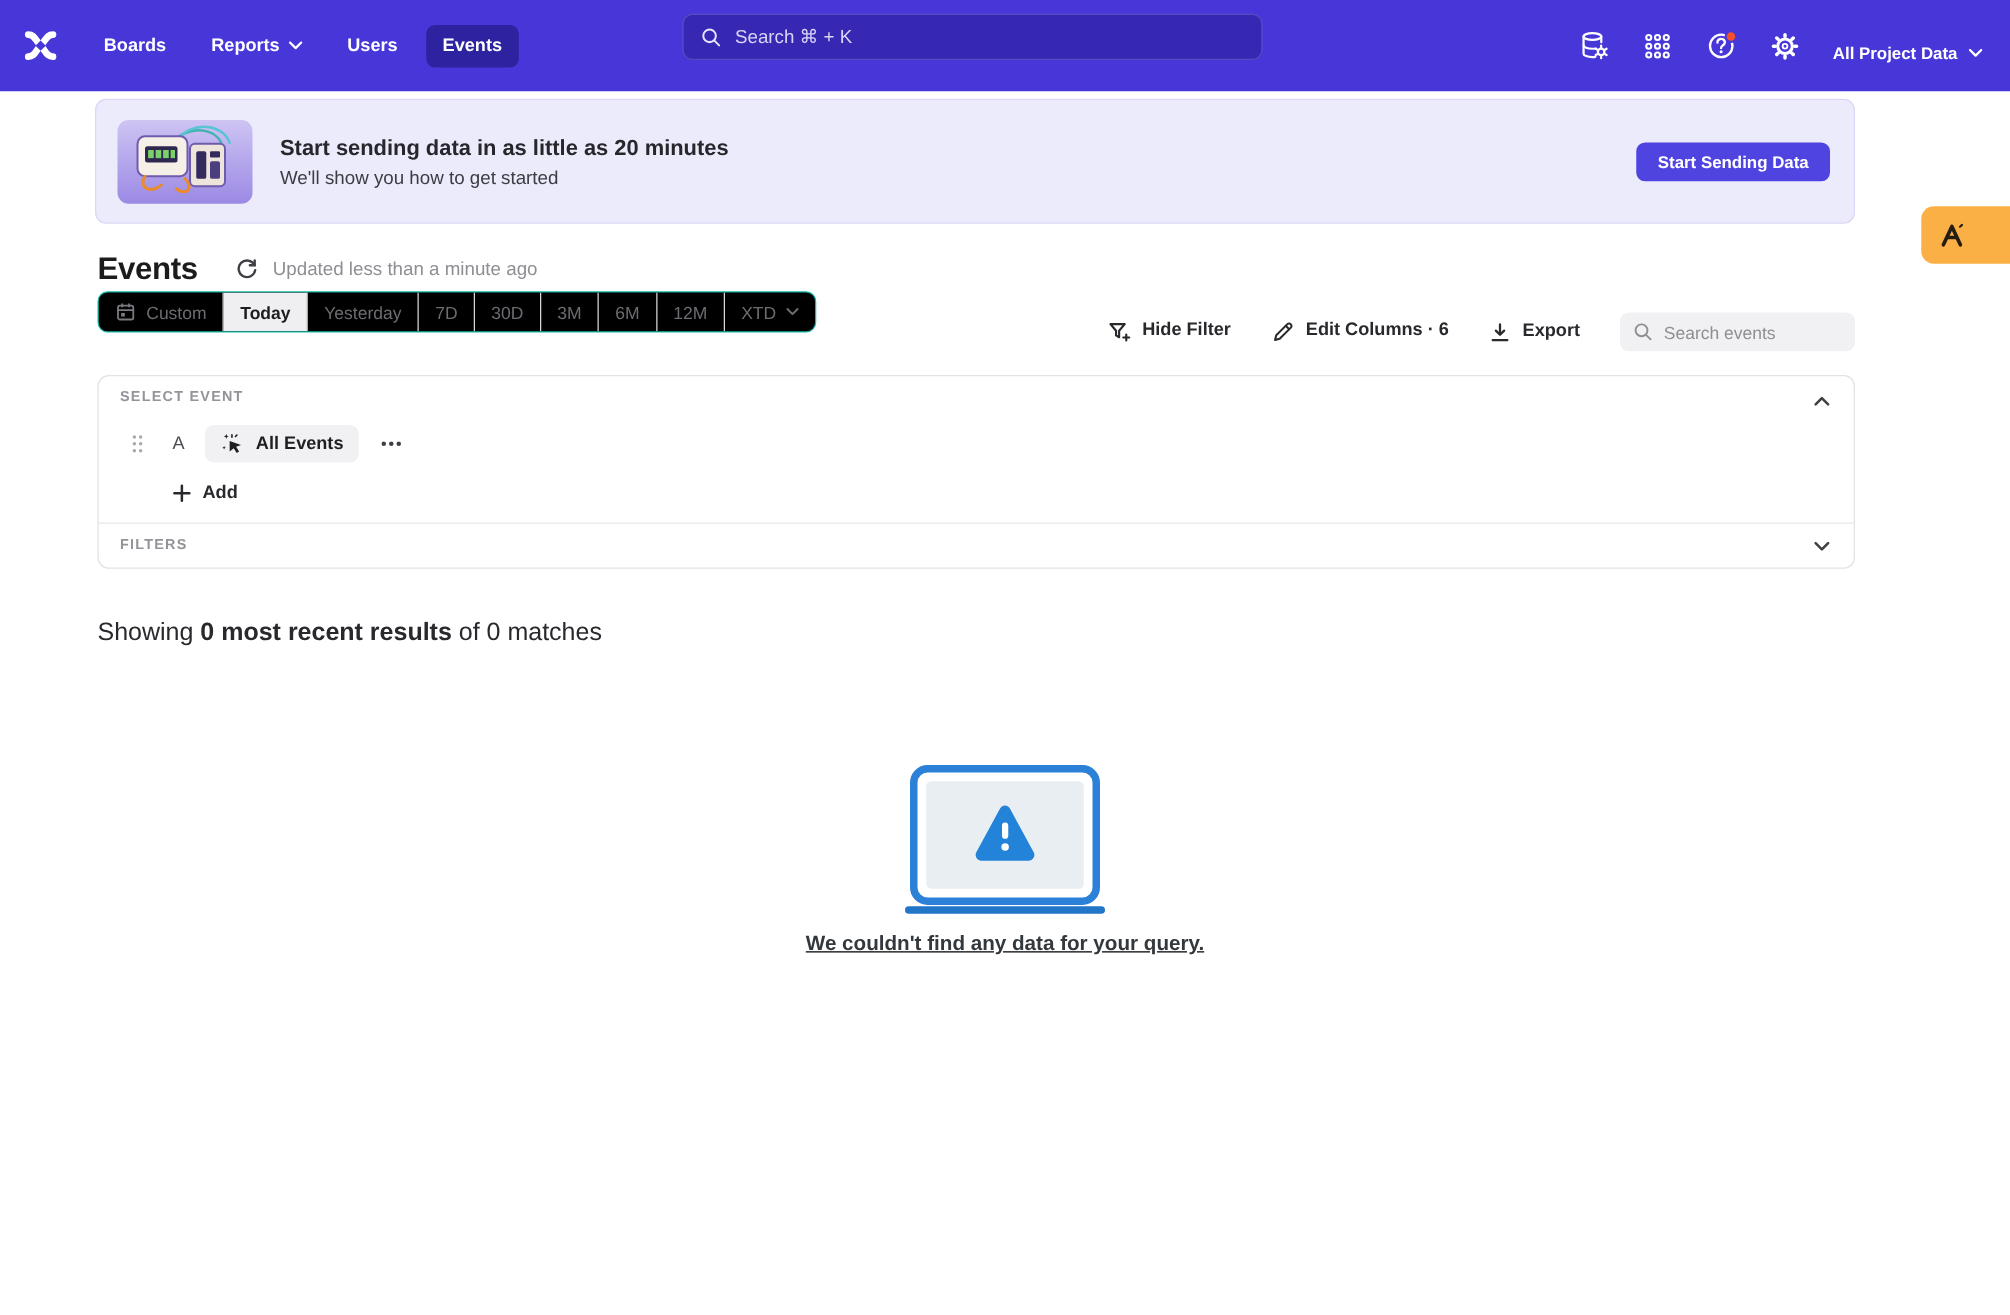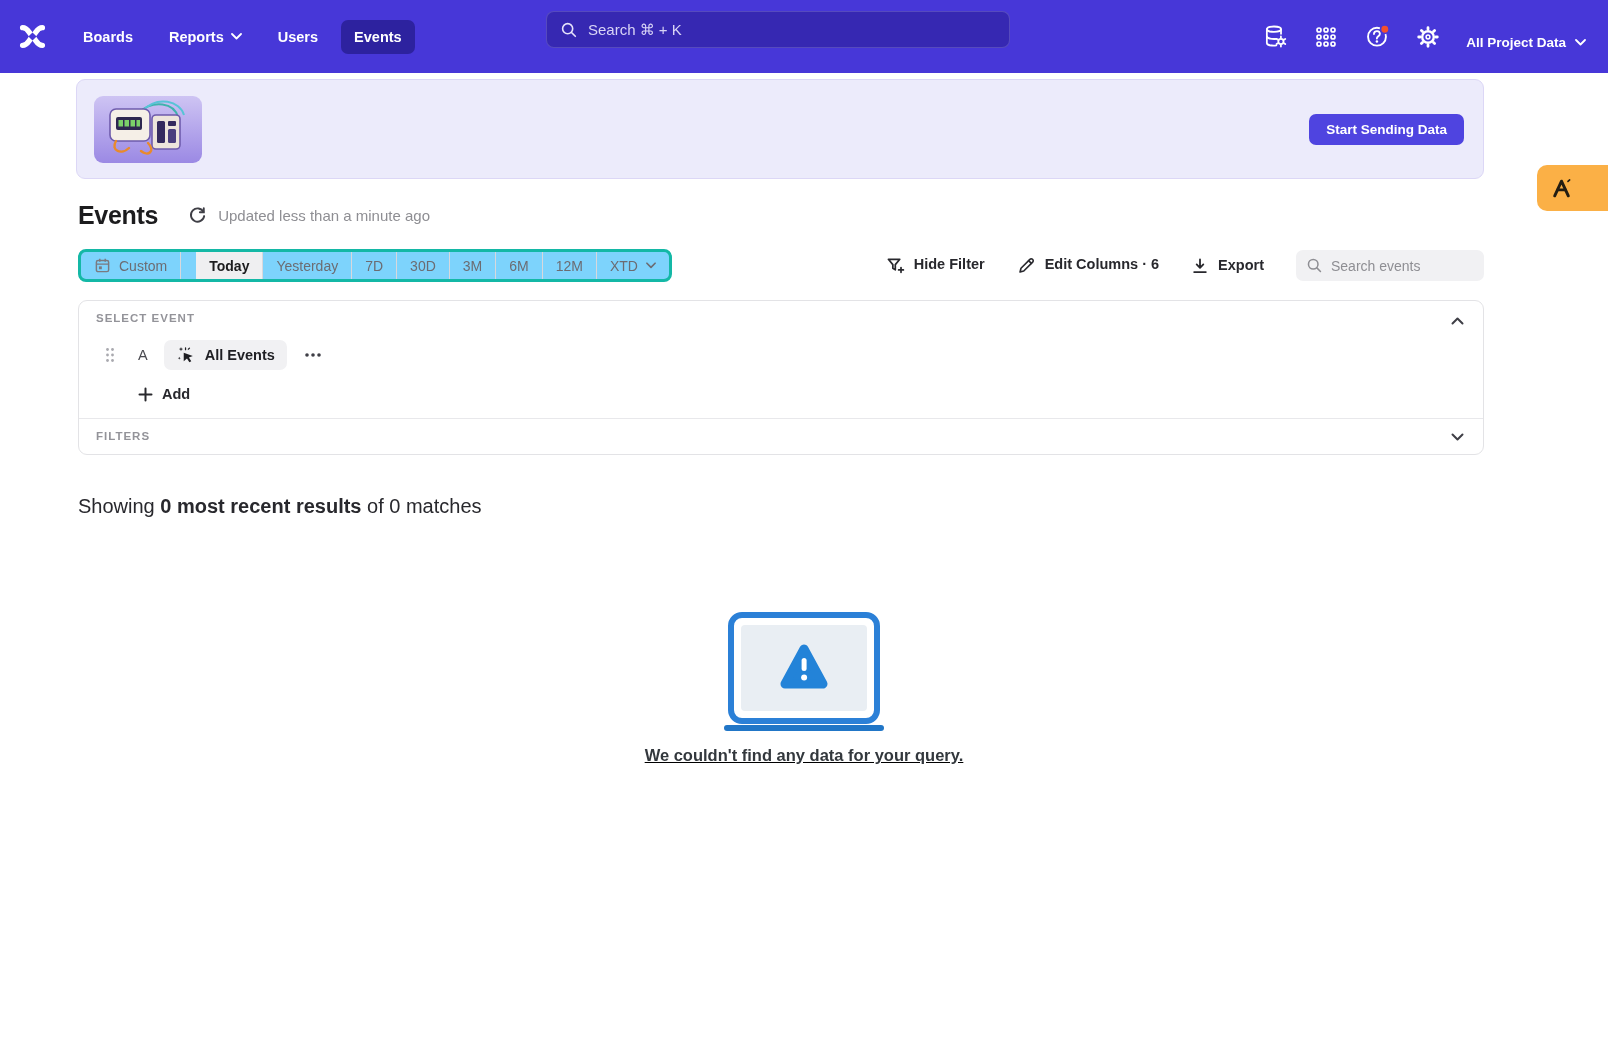--- a/index.html
+++ b/index.html
@@ -46,26 +46,26 @@
               border-radius:10px 0 0 10px; display:flex; align-items:center; padding-left:13px; cursor:pointer; }
 
   
   .page-header { position:absolute; left:78px; top:201px; display:flex; align-items:center; }
   .page-title { font-size:25px; font-weight:700; color:#1C1C1E; letter-spacing:-0.3px; }
   .refresh-btn { margin-left:28px; width:22px; height:22px; display:flex; align-items:center;
                  justify-content:center; color:#3F3F46; cursor:pointer; }
   .updated-text { margin-left:10px; font-size:15px; color:#8E8E93; }
 
   
-  .date-control { position:absolute; left:78px; top:249px; height:33px; display:inline-flex;
-                  border:3px solid #14b8a6; border-radius:8px; background:#7dd3fc; overflow:hidden; }
+  .date-control { position:absolute; left:78px; top:233px; height:33px; display:inline-flex;
+                  border:1px solid #14b8a6; border-radius:8px; background:#000000; overflow:hidden; }
   .seg { display:flex; align-items:center; gap:8px; padding:0 13px; font-size:14px; color:#6C6C72;
          border-right:1px solid #D8D8DC; cursor:pointer; white-space:nowrap; }
   .seg:last-child { border-right:none; }
-  .seg.active { background:#EFEFF1; color:#1C1C1E; font-weight:700;margin-left:15px; }
+  .seg.active { background:#EFEFF1; color:#1C1C1E; font-weight:700; }
 
   
   .toolbar { position:absolute; top:249px; right:124px; height:33px; display:flex; align-items:center; gap:32px; }
   .tool { display:flex; align-items:flex-start; gap:9px; font-size:14.5px; font-weight:600; color:#28282D; cursor:pointer; }
   .search-events { width:188px; height:31px; background:#F1F1F3; border-radius:7px; display:flex;
                    align-items:center; padding:0 10px; gap:8px; color:#8E8E93; }
   .search-events input { flex:1; min-width:0; border:none; background:transparent; outline:none;
                          font-size:14px; color:#333; font-family:inherit; }
   .search-events input::placeholder { color:#8E8E93; opacity:1; }
 
@@ -198,20 +198,24 @@
         <rect x="8" y="10" width="40" height="32" rx="6" fill="#F5EFE7" stroke="#6E5BAC" stroke-width="1.6"></rect>
         <rect x="14" y="18" width="26" height="13" rx="2" fill="#2E2750"></rect>
         <rect x="16.5" y="21" width="4.5" height="6.5" fill="#7BD069"></rect>
         <rect x="22.5" y="21" width="4.5" height="6.5" fill="#7BD069"></rect>
         <rect x="28.5" y="21" width="4.5" height="6.5" fill="#7BD069"></rect>
         <rect x="34.5" y="21" width="3.5" height="6.5" fill="#7BD069"></rect>
         <path d="M14 42 C8 52 20 56 27 49" fill="none" stroke="#E98A2B" stroke-width="2.4" stroke-linecap="round"></path>
         <path d="M46 44 C54 52 46 58 39 52" fill="none" stroke="#E98A2B" stroke-width="2.4" stroke-linecap="round"></path>
       </svg>
     </div>
+    <div class="banner-text">
+      <div class="banner-title">Start sending data in as little as 20 minutes</div>
+      <div class="banner-subtitle">We'll show you how to get started</div>
+    </div>
     <button class="banner-cta">Start Sending Data</button>
   </div>
 
   <div class="side-tab">
     <svg width="23" height="23" viewBox="0 0 22 22">
       <path d="M4.5 18 L11 4 L17.5 18" fill="none" stroke="#231D12" stroke-width="2.8" stroke-linecap="round" stroke-linejoin="round"></path>
       <path d="M7.4 12.4 h7.2" stroke="#231D12" stroke-width="2.6" stroke-linecap="round"></path>
       <path d="M17.2 4.2 l1.6 -1.4" stroke="#231D12" stroke-width="1.6" stroke-linecap="round"></path>
     </svg>
   </div>

